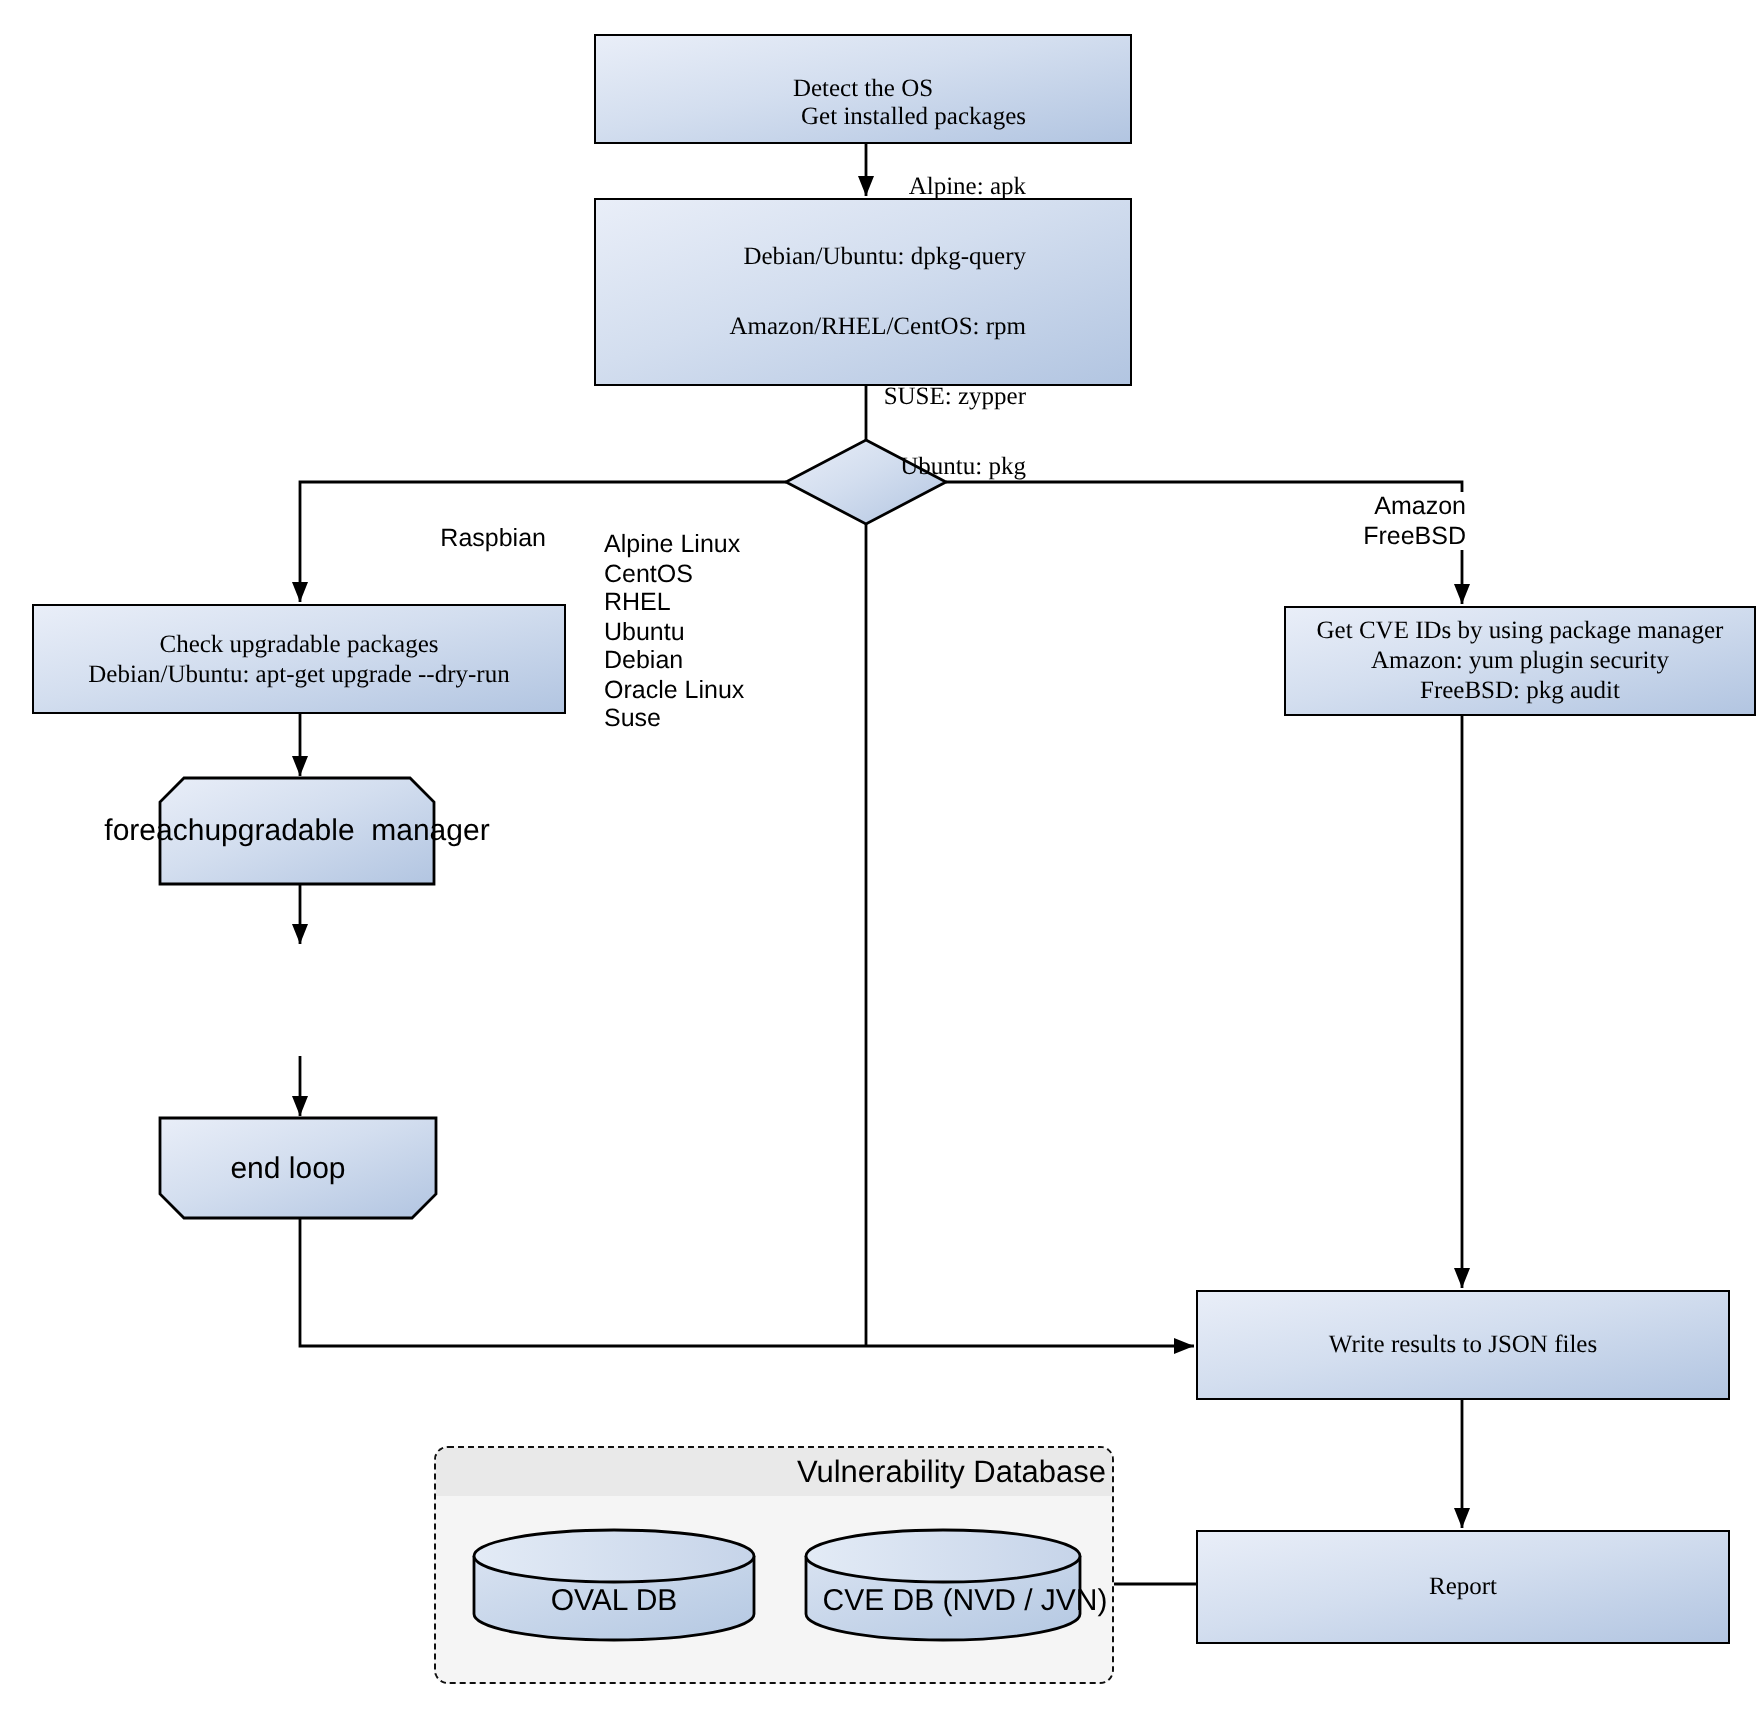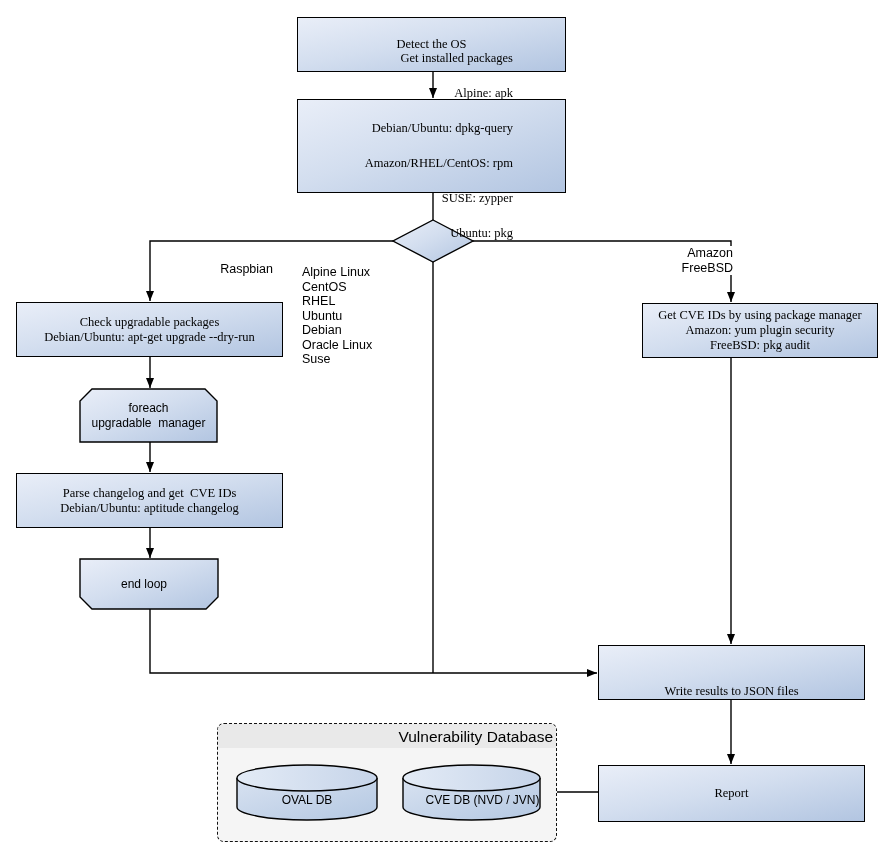--- a/index.html
+++ b/index.html
@@ -11,22 +11,22 @@
   .node{
     position:absolute;box-sizing:border-box;
     border:1.4px solid #000;
     background:linear-gradient(to bottom right,#e9eef8 0%,#d3deef 45%,#b2c5e1 100%);
     display:flex;flex-direction:column;justify-content:center;align-items:center;
     font-size:12.5px;line-height:15px;text-align:center;
   }
   .node .ln{white-space:pre;font-family:Liberation Serif, serif;}
   .node.align-right{align-items:flex-end;padding-right:52px;gap:20px;}
   .shape-text{
-    position:absolute;display:flex;flex-direction:column;justify-content:center;align-items:center;
-    font-size:12px;line-height:15px;text-align:center;pointer-events:none;
+    position:absolute;display:flex;flex-direction:row;justify-content:center;align-items:center;
+    font-size:15px;line-height:15px;text-align:center;pointer-events:none;
   }
   .edge-label{
     position:absolute;font-size:12.5px;line-height:14.5px;background:#fff;padding:0 2px;
   }
   .edge-label.center{text-align:right;}
   .edge-label.right{text-align:left;}
   .group{
     position:absolute;box-sizing:border-box;left:217px;top:723px;width:340px;height:119px;
     border:1.6px dashed #111;border-radius:7px;background:#f5f5f5;overflow:hidden;padding-left:24px;
   }
@@ -114,36 +114,32 @@
   <div class="node" style="left:16px;top:302px;width:267px;height:55px;">
     <div class="ln">Check upgradable packages</div>
     <div class="ln">Debian/Ubuntu: apt-get upgrade --dry-run</div>
   </div>
 
   <div class="shape-text" style="left:80px;top:389px;width:137px;height:53px;">
     <div class="ln" style="white-space:pre;">foreach</div>
     <div class="ln" style="white-space:pre;">upgradable  manager</div>
   </div>
 
-  <div class="node" style="left:16px;top:473px;width:267px;height:55px;">
-    <div class="ln">Parse changelog and get  CVE IDs</div>
-    <div class="ln">Debian/Ubuntu: aptitude changelog</div>
-  </div>
 
   <div class="shape-text" style="left:80px;top:559px;width:128px;height:50px;">
     <div class="ln">end loop</div>
   </div>
 
   <div class="node" style="left:620px;top:303px;width:236px;height:55px;margin-left:22px;">
     <div class="ln">Get CVE IDs by using package manager</div>
     <div class="ln">Amazon: yum plugin security</div>
     <div class="ln">FreeBSD: pkg audit</div>
   </div>
 
-  <div class="node" style="left:598px;top:645px;width:267px;height:55px;justify-content:flex-end;">
+  <div class="node" style="left:598px;top:645px;width:267px;height:55px;">
     <div class="ln">Write results to JSON files</div>
   </div>
 
   <div class="node" style="left:598px;top:765px;width:267px;height:57px;">
     <div class="ln">Report</div>
   </div>
 
   <div class="shape-text" style="left:237px;top:780px;width:140px;height:40px;">
     <div class="ln">OVAL DB</div>
   </div>

